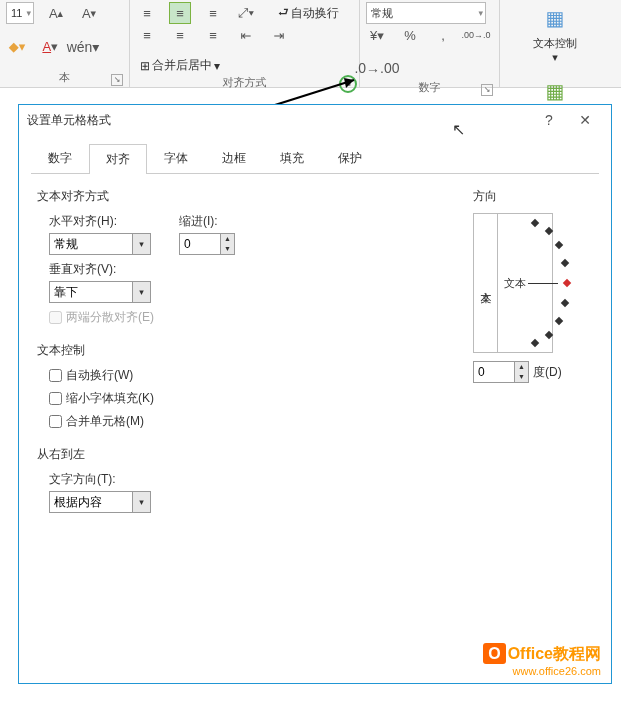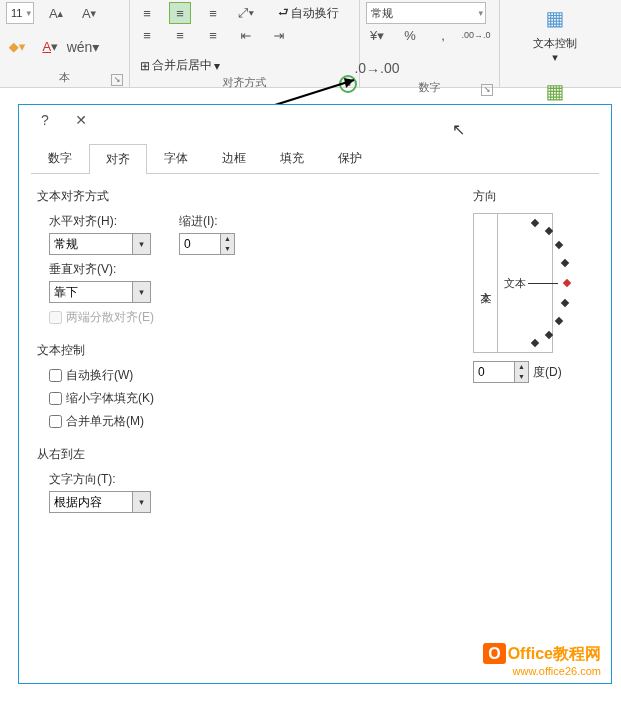--- a/index.html
+++ b/index.html
@@ -134,20 +134,21 @@
   </div>
 </div>
 
 <svg class="arrow">
     <line x1="0" y1="40" x2="120" y2="2" stroke="#000" stroke-width="2"></line>
     <polygon points="120,2 110,0 112,10" fill="#000"></polygon>
   </svg>
 
 <div class="dialog">
   <div class="titlebar">
+    <span class="title">设置单元格格式</span>
     <span class="tbtn">?</span>
     <span class="tbtn">✕</span>
   </div>
 
   <div class="tabs">
     <div class="tab">数字</div>
     <div class="tab active">对齐</div>
     <div class="tab">字体</div>
     <div class="tab">边框</div>
     <div class="tab">填充</div>

